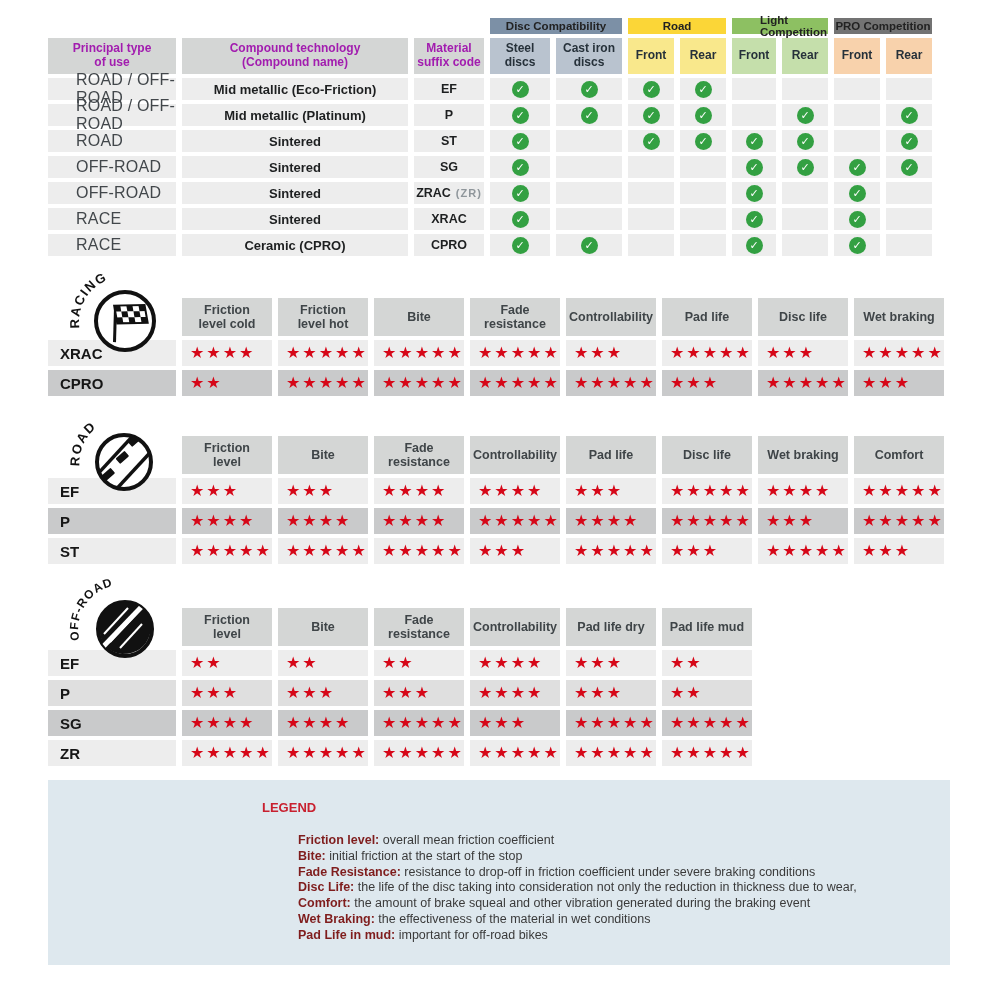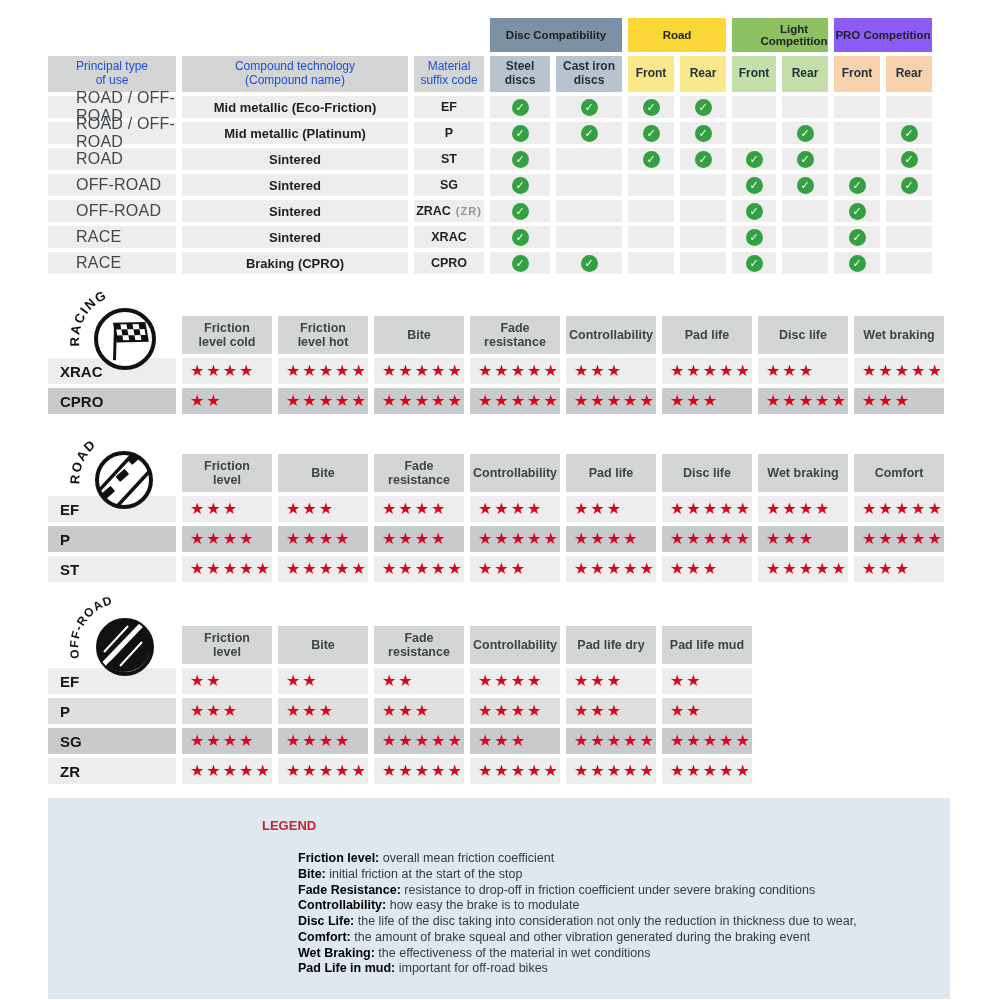--- a/index.html
+++ b/index.html
@@ -17,27 +17,27 @@
 
   
   .compat-grid{
     display:grid;
     grid-template-columns:128px 226px 70px 60px 66px 46px 46px 44px 46px 46px 46px;
     column-gap:6px;row-gap:4px;
     margin-top:18px;
   }
   .c-span2{grid-column:span 2;}
   .c-span3{grid-column:span 3;}
-  .h-group{height:34px;text-align:center;}
+  .h-group{height:16px;}
   .h-head{height:36px;}
   .h-row{height:22px;}
   .spacer{background:transparent;}
   .group-head{display:flex;align-items:center;justify-content:center;
     font-size:11.5px;font-weight:bold;}
-  .main-head{background:#d4d6d5;color:#1d4ed8;font-size:12px;font-weight:normal;}
+  .main-head{background:#d4d6d5;color:#a21caf;font-size:12px;font-weight:bold;}
   .sub-head{font-size:12px;font-weight:bold;color:#26313a;}
   .use-cell{justify-content:flex-start;padding-left:28px;font-size:16px;
     color:#42474b;letter-spacing:.2px;box-sizing:border-box;}
   .tech-cell{font-size:13px;font-weight:600;color:#1d1f20;}
   .code-cell{font-size:12.5px;font-weight:bold;color:#1d1f20;}
   .code-suffix{color:#8f969b;font-weight:600;margin-left:5px;font-size:11px;letter-spacing:1px;}
   .check{display:inline-flex;align-items:center;justify-content:center;
     width:17px;height:17px;border-radius:50%;background:#33a042;color:#fff;
     font-size:11px;font-weight:bold;line-height:1;}
 
@@ -55,33 +55,33 @@
   .shade-dark{background:#c9cacb;}
 
   .tbl-icon{position:absolute;width:100px;height:88px;pointer-events:none;}
   .icon-arc-text{font-size:13px;font-weight:bold;letter-spacing:1.5px;fill:#111;}
 
   
   .legend-box{background:#dee8ee;margin-top:14px;padding:20px 20px 22px 214px;
     box-sizing:border-box;width:902px;}
   .legend-title{color:#c8202f;font-weight:bold;font-size:13px;margin-bottom:18px;}
   .legend-line{font-size:12.5px;color:#3a3a3a;line-height:1.26;}
-  .legend-line b{color:#000000;padding-left:36px;}
+  .legend-line b{color:#7f1d1d;padding-left:36px;}
 </style>
 </head>
 <body>
 
 <div class="page">
 
   <div class="compat-grid" id="compat-grid">
       <div class="spacer c-span3 h-group"></div>
       <div class="group-head c-span2 h-group" style="background: rgb(124, 144, 166);">Disc Compatibility</div>
       <div class="group-head c-span2 h-group" style="background: rgb(251, 214, 55);">Road</div>
       <div class="group-head c-span2 h-group" style="background: rgb(141, 192, 98); padding-left: 28px;">Light Competition</div>
-      <div class="group-head c-span2 h-group" style="background: #8b5cf6;">PRO Competition</div>
+      <div class="group-head c-span2 h-group" style="background: #737373;">PRO Competition</div>
       <div class="cell main-head pre h-head">Principal type
 of use</div>
       <div class="cell main-head pre h-head">Compound technology
 (Compound name)</div>
       <div class="cell main-head pre h-head">Material
 suffix code</div>
       <div class="cell sub-head pre h-head" style="background: rgb(185, 195, 207);">Steel
 discs</div>
       <div class="cell sub-head pre h-head" style="background: rgb(185, 195, 207);">Cast iron
 discs</div>
@@ -205,21 +205,21 @@
       <div class="cell h-row"></div>
       <div class="cell h-row">
         <span class="check">✓</span>
       </div>
       <div class="cell h-row"></div>
       <div class="cell h-row">
         <span class="check">✓</span>
       </div>
       <div class="cell h-row"></div>
       <div class="cell use-cell h-row">RACE</div>
-      <div class="cell tech-cell h-row">Braking (CPRO)</div>
+      <div class="cell tech-cell h-row">Ceramic (CPRO)</div>
       <div class="cell code-cell h-row">CPRO</div>
       <div class="cell h-row">
         <span class="check">✓</span>
       </div>
       <div class="cell h-row">
         <span class="check">✓</span>
       </div>
       <div class="cell h-row"></div>
       <div class="cell h-row"></div>
       <div class="cell h-row">
@@ -410,21 +410,20 @@
         <div class="cell stars shade-light">★★★★★</div>
       </div>
   </section>
 
   <section class="legend-box">
     <div class="legend-title">LEGEND</div>
     <div id="legend-items">
         <div class="legend-line"><b>Friction level:</b> overall mean friction coefficient</div>
         <div class="legend-line"><b>Bite:</b> initial friction at the start of the stop</div>
         <div class="legend-line"><b>Fade Resistance:</b> resistance to drop-off in friction coefficient under severe braking conditions</div>
-        <div class="legend-line"><b>Controllability:</b> how easy the brake is to modulate</div>
         <div class="legend-line"><b>Disc Life:</b> the life of the disc taking into consideration not only the reduction in thickness due to wear,</div>
         <div class="legend-line"><b>Comfort:</b> the amount of brake squeal and other vibration generated during the braking event</div>
         <div class="legend-line"><b>Wet Braking:</b> the effectiveness of the material in wet conditions</div>
         <div class="legend-line"><b>Pad Life in mud:</b> important for off-road bikes</div>
       </div>
   </section>
 
 </div>
 
 </body></html>

